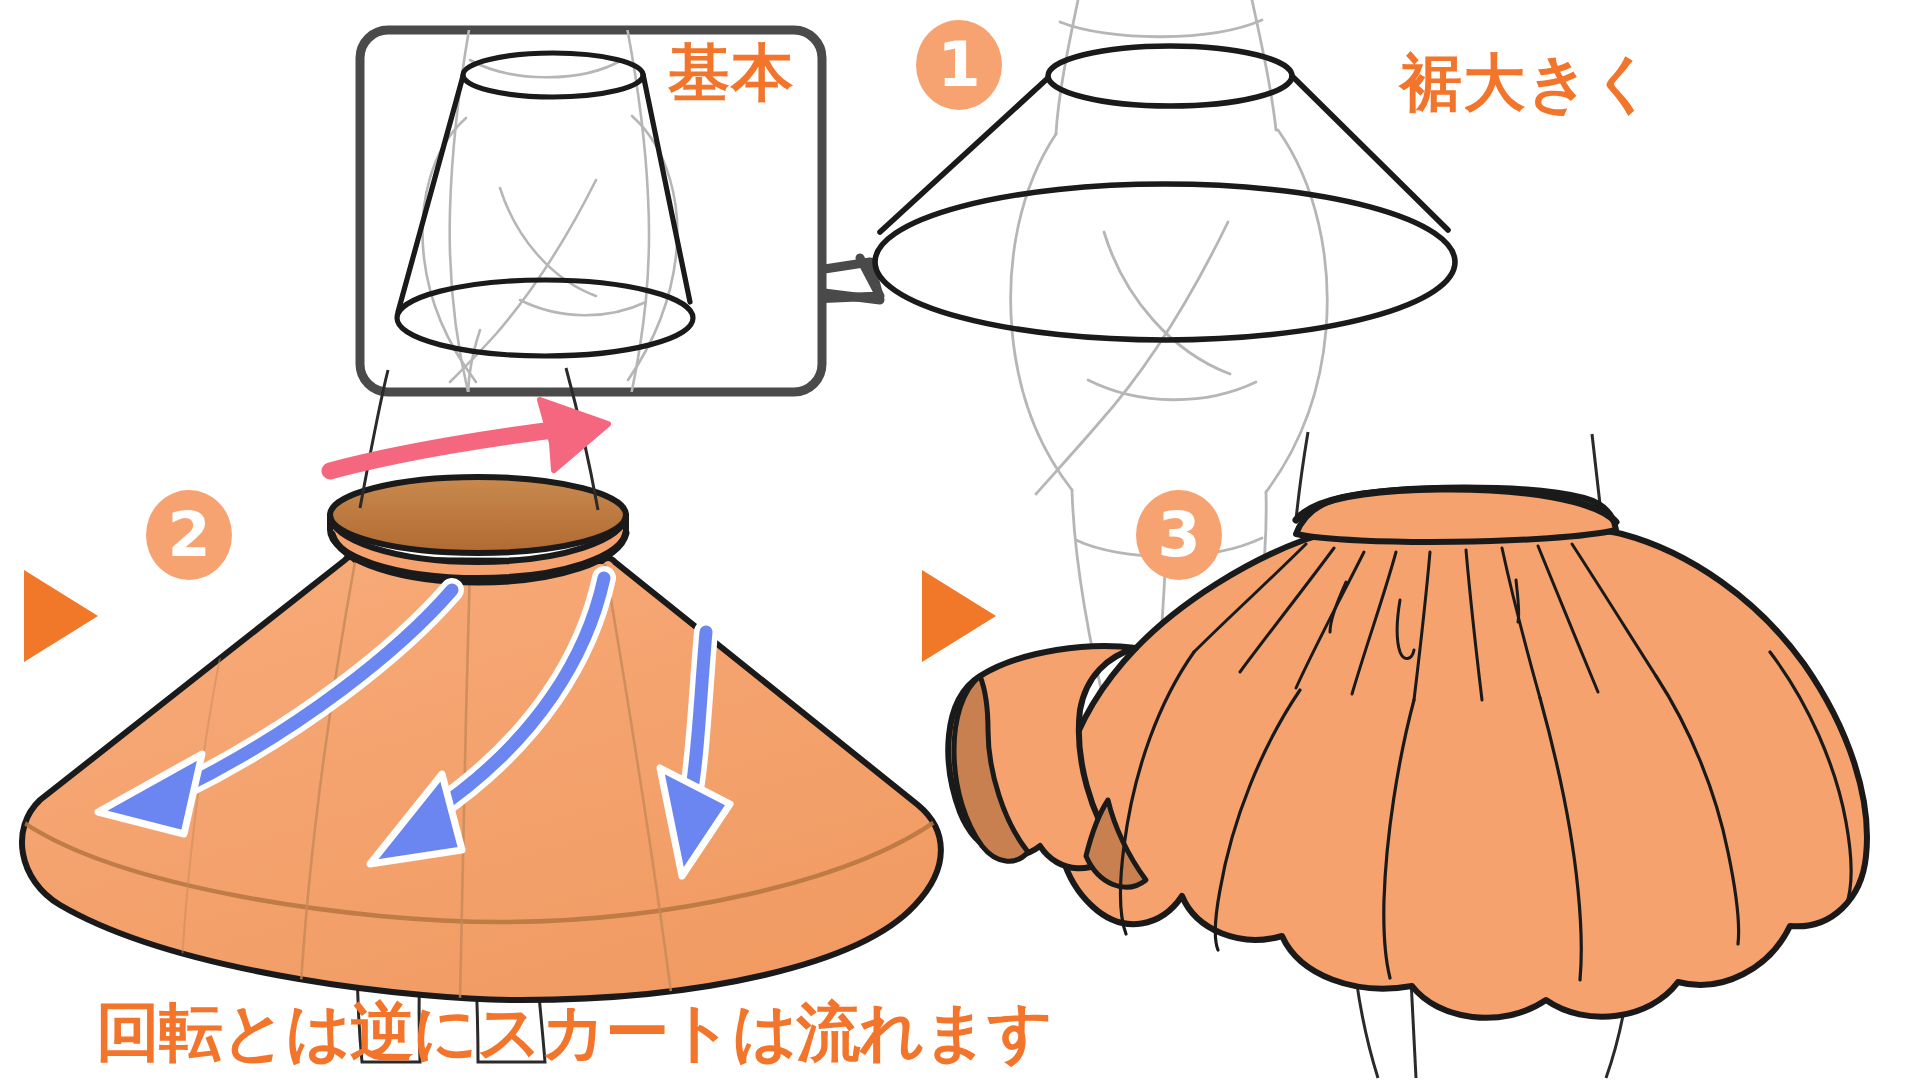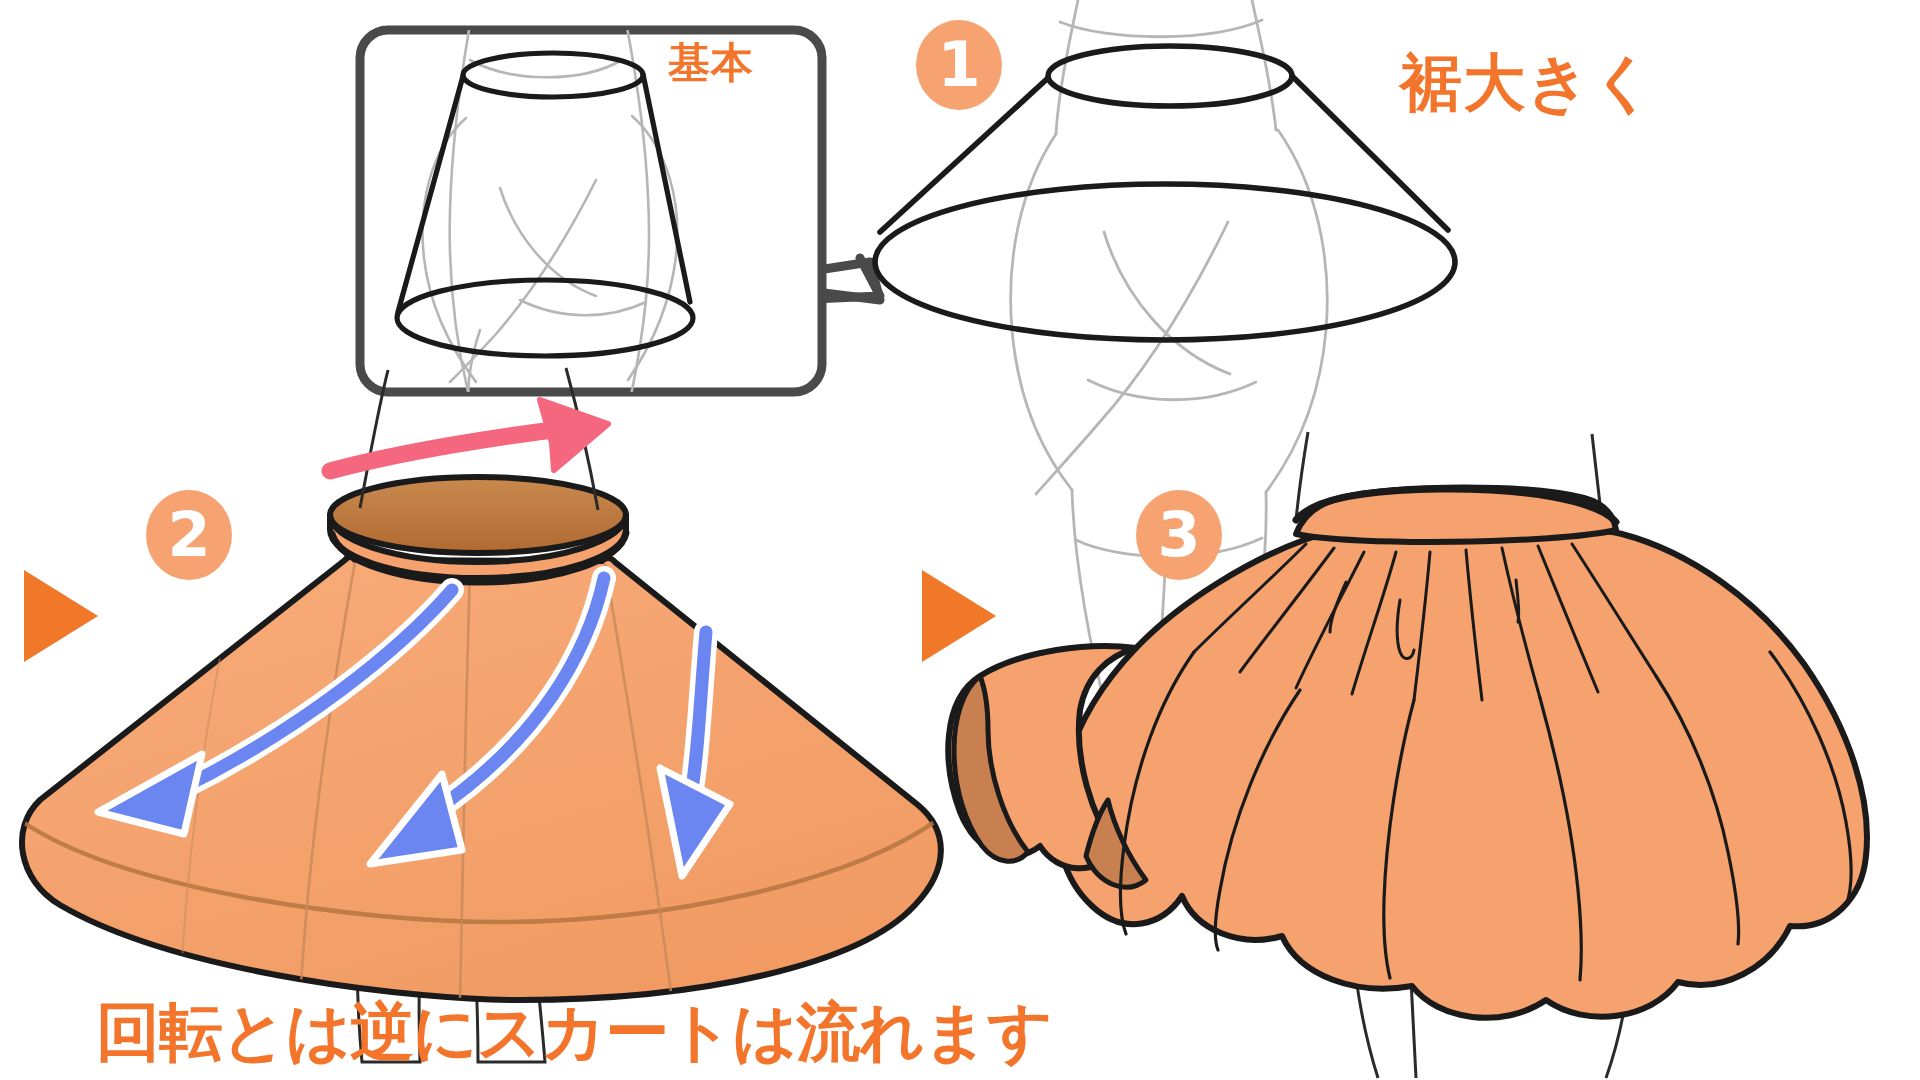--- a/index.html
+++ b/index.html
@@ -31,21 +31,21 @@
     font-family: "DejaVu Sans", "Liberation Sans", sans-serif;
     font-weight: 700;
     color: #F2752B;
     white-space: nowrap;
     letter-spacing: 0.02em;
     line-height: 1;
   }
   #label-kihon {
     left: 668px;
     top: 42px;
-    font-size: 42px;
+    font-size: 62px;
   }
   #label-suso {
     left: 1400px;
     top: 52px;
     font-size: 62px;
   }
   #label-caption {
     left: 96px;
     top: 1000px;
     font-size: 64px;

